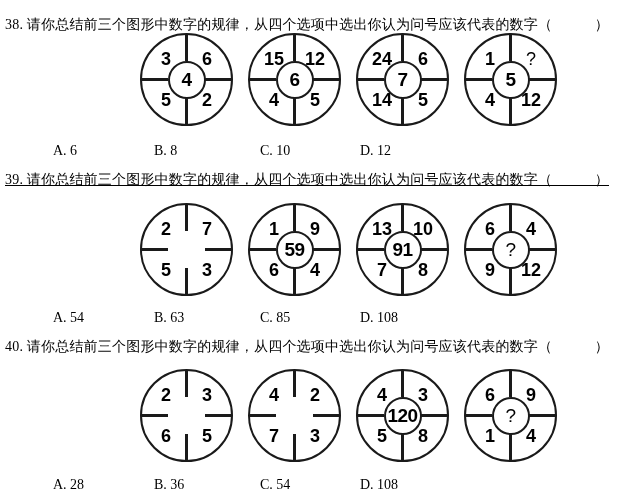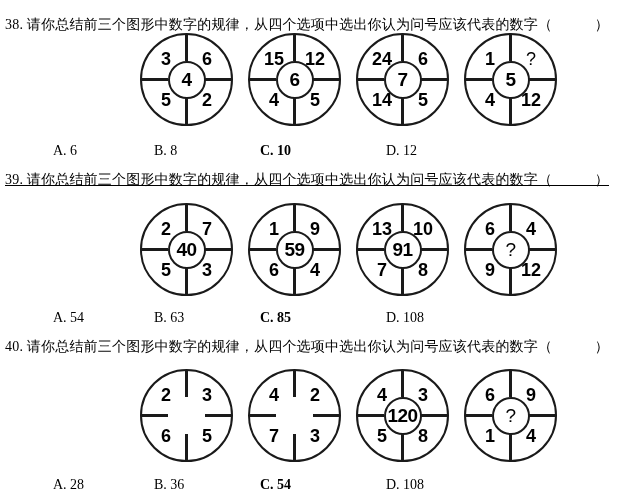--- a/index.html
+++ b/index.html
@@ -35,22 +35,22 @@
   .qv { position: absolute; transform: translate(-50%,-50%); font-size: 18px; white-space: nowrap; }
   .qv.tl { left: 27%; top: 27%; }
   .qv.tr { left: 73%; top: 27%; }
   .qv.bl { left: 27%; top: 73%; }
   .qv.br { left: 73%; top: 73%; }
   .qmark { font-weight: normal; }
   .opts { position: absolute; left: 0; width: 584px; height: 18px; font-size: 14px; margin-left: 20px; }
   .opt { position: absolute; white-space: nowrap; }
   .opt.o0 { left: 33px; }
   .opt.o1 { left: 134px; }
-  .opt.o2 { left: 240px; font-weight: bold; }
-  .opt.o3 { left: 366px; font-family: Liberation Serif, serif; }
+  .opt.o2 { left: 240px; }
+  .opt.o3 { left: 340px; font-family: Liberation Serif, serif; }
   .t38 { top: 4px; margin-top: 12px; }   .r38 { top: 33px; }  .o38 { top: 143px; }
   .t39 { top: 171px; text-decoration: underline; } .r39 { top: 203px; } .o39 { top: 310px; }
   .t40 { top: 338px; } .r40 { top: 369px; } .o40 { top: 477px; }
 </style>
 </head>
 <body>
 
 <div class="qline t38">38. 请你总结前三个图形中数字的规律，从四个选项中选出你认为问号应该代表的数字（　　　）</div>
 
 <div class="circle-row r38">
@@ -120,23 +120,20 @@
 <div class="circle-row r39">
   <div class="pc">
     <i class="sp t"></i>
     <i class="sp b"></i>
     <i class="sp l"></i>
     <i class="sp r"></i>
     <span class="num qv tl">2</span>
     <span class="num qv tr">7</span>
     <span class="num qv bl">5</span>
     <span class="num qv br">3</span>
-    <div class="inner">
-      <span class="num cv">40</span>
-    </div>
   </div>
   <div class="pc">
     <i class="sp t"></i>
     <i class="sp b"></i>
     <i class="sp l"></i>
     <i class="sp r"></i>
     <span class="num qv tl">1</span>
     <span class="num qv tr">9</span>
     <span class="num qv bl">6</span>
     <span class="num qv br">4</span>

